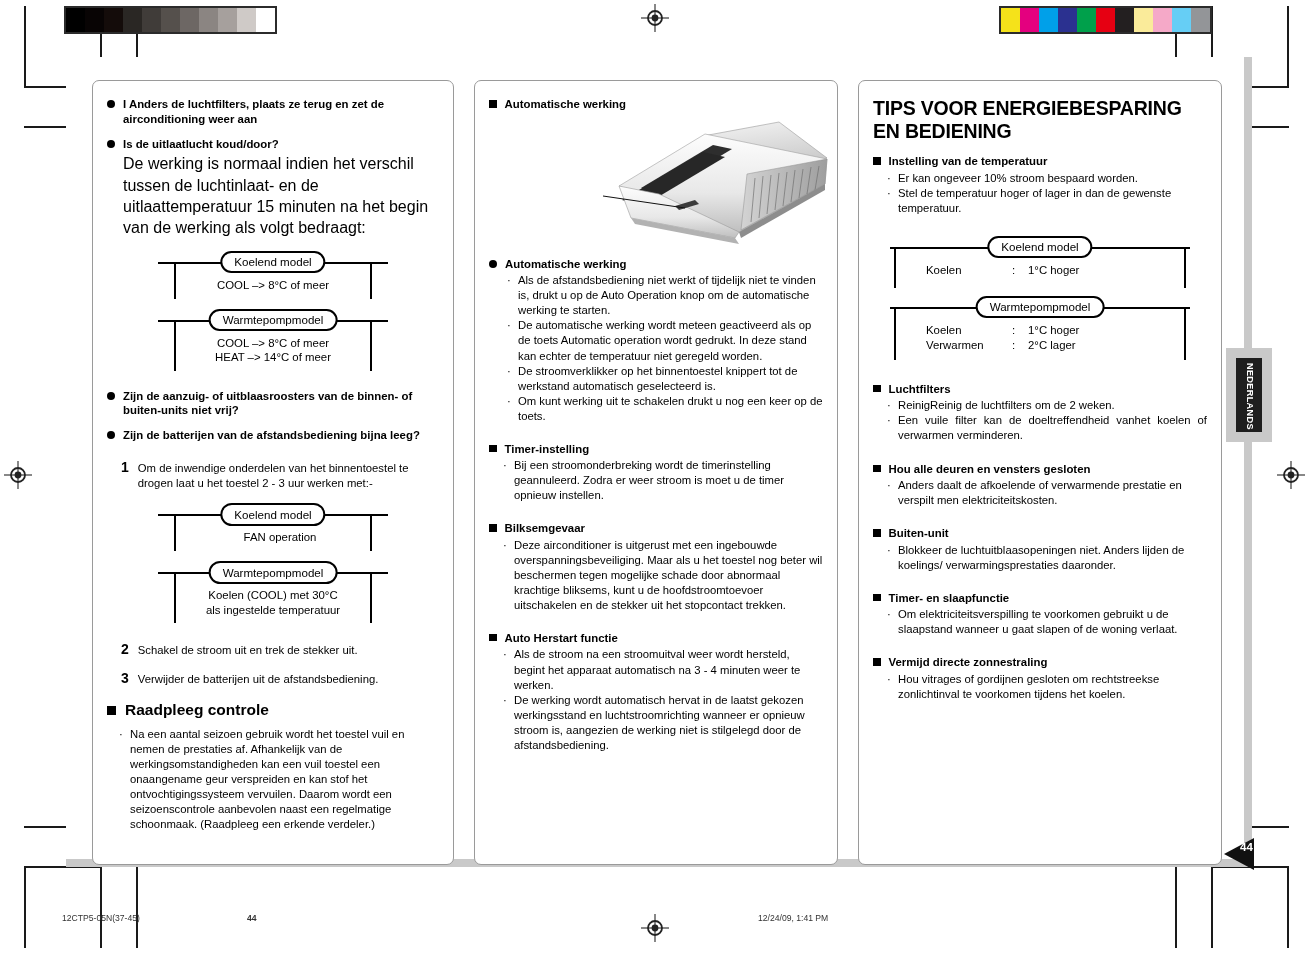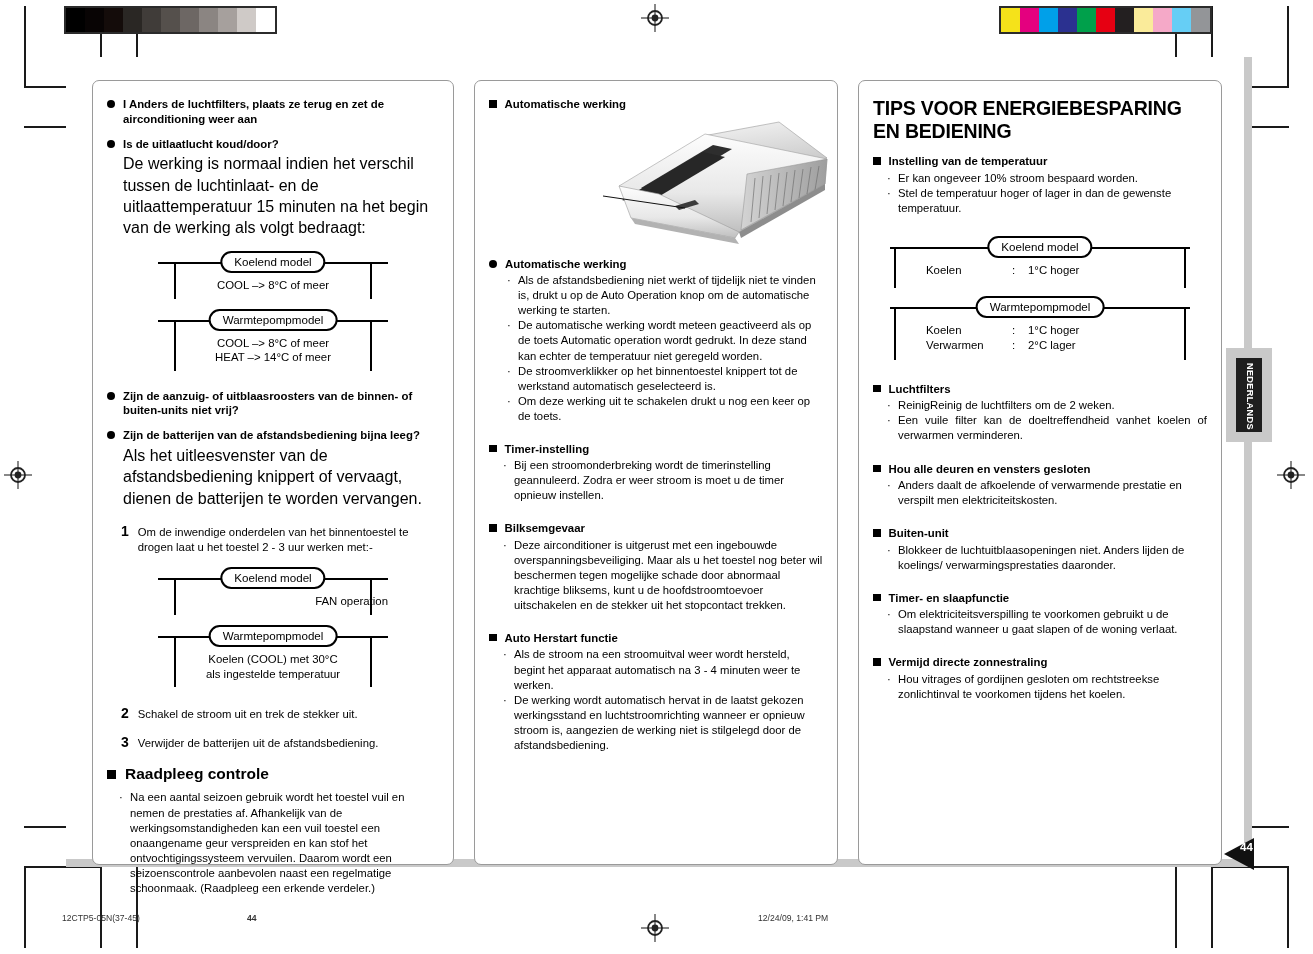--- a/index.html
+++ b/index.html
@@ -265,36 +265,35 @@
 
   <div class="bul">
     <span class="dot"></span>
     <span>Zijn de aanzuig- of uitblaasroosters van de binnen- of buiten-units niet vrij?</span>
   </div>
   <div class="sp8"></div>
   <div class="bul">
     <span class="dot"></span>
     <span>Zijn de batterijen van de afstandsbediening bijna leeg?</span>
   </div>
-  <div class="body" style="margin-left:16px;">Als het uitleesvenster van de afstandsbediening knippert of vervaagt, dienen de batterijen te worden vervangen.</div>
   <div class="sp14"></div>
 
 
   <div class="step" style="margin-left:14px;">
     <span class="n">1</span>
     <span class="t">Om de inwendige onderdelen van het binnentoestel te drogen laat u het toestel 2 - 3 uur werken met:-</span>
   </div>
 
   <div class="diagram" style="width:230px;margin-top:12px;">
     <div class="brk" style="height:48px;">
       <div class="brkline"></div>
       <div class="brkL" style="left:16px;height:37px;"></div>
       <div class="brkR" style="right:16px;height:37px;"></div>
       <div class="lbl">Koelend model</div>
-      <div class="brktxt" style="padding-left:14px;text-align:right;">
+      <div class="brktxt" style="padding-left:14px;text-align:center;">
         <div>FAN operation</div>
       </div>
     </div>
     <div class="brk" style="height:62px;margin-top:10px;">
       <div class="brkline"></div>
       <div class="brkL" style="left:16px;height:51px;"></div>
       <div class="brkR" style="right:16px;height:51px;"></div>
       <div class="lbl">Warmtepompmodel</div>
       <div class="brktxt">
         <div>Koelen (COOL) met 30°C</div>
@@ -400,21 +399,21 @@
     <div class="li">
           <span class="d">·</span>
           <span class="t">De automatische werking wordt meteen geactiveerd als op de toets  Automatic operation wordt gedrukt. In deze stand kan echter de temperatuur niet geregeld worden.</span>
         </div>
     <div class="li">
           <span class="d">·</span>
           <span class="t">De stroomverklikker op het binnentoestel knippert tot de werkstand automatisch geselecteerd is.</span>
         </div>
     <div class="li">
           <span class="d">·</span>
-          <span class="t">Om deze werking uit te schakelen drukt u nog een keer op de toets.</span>
+          <span class="t">Om kunt werking uit te schakelen drukt u nog een keer op de toets.</span>
         </div>
   </div>
   <div class="sp18"></div>
 
   <div class="h3">
     <span class="sqr"></span>
     <span>Timer-instelling</span>
   </div>
   <div style="margin-left:14px;">
     <div class="li">

